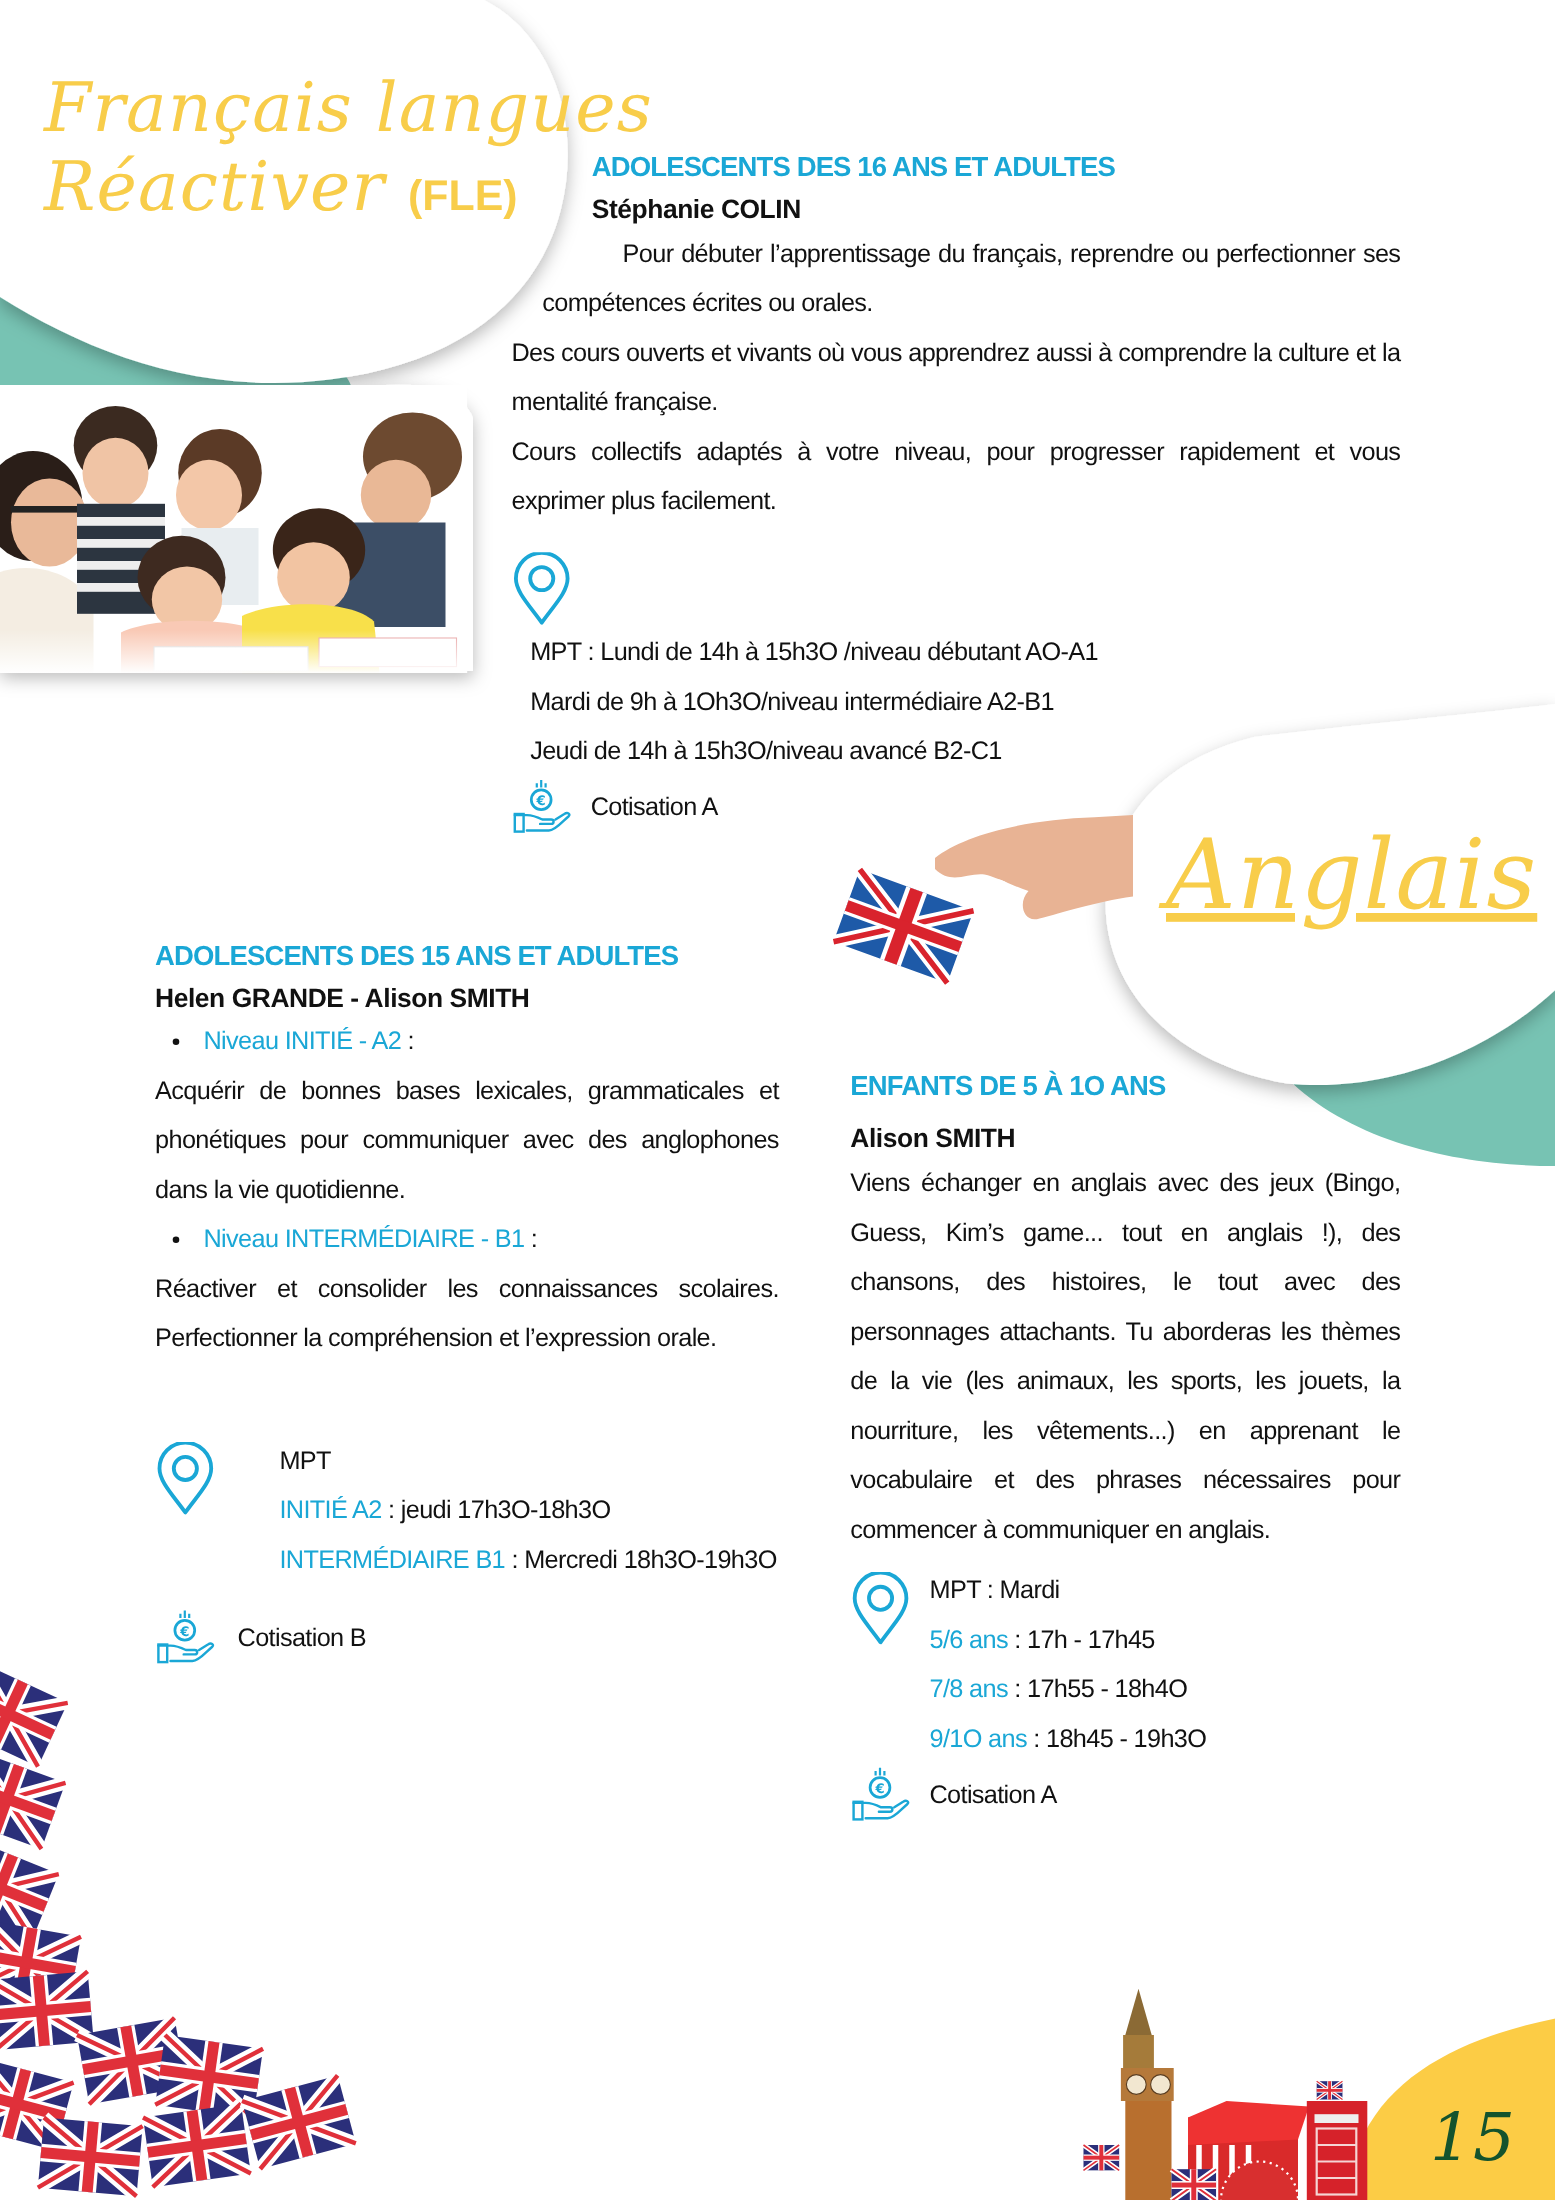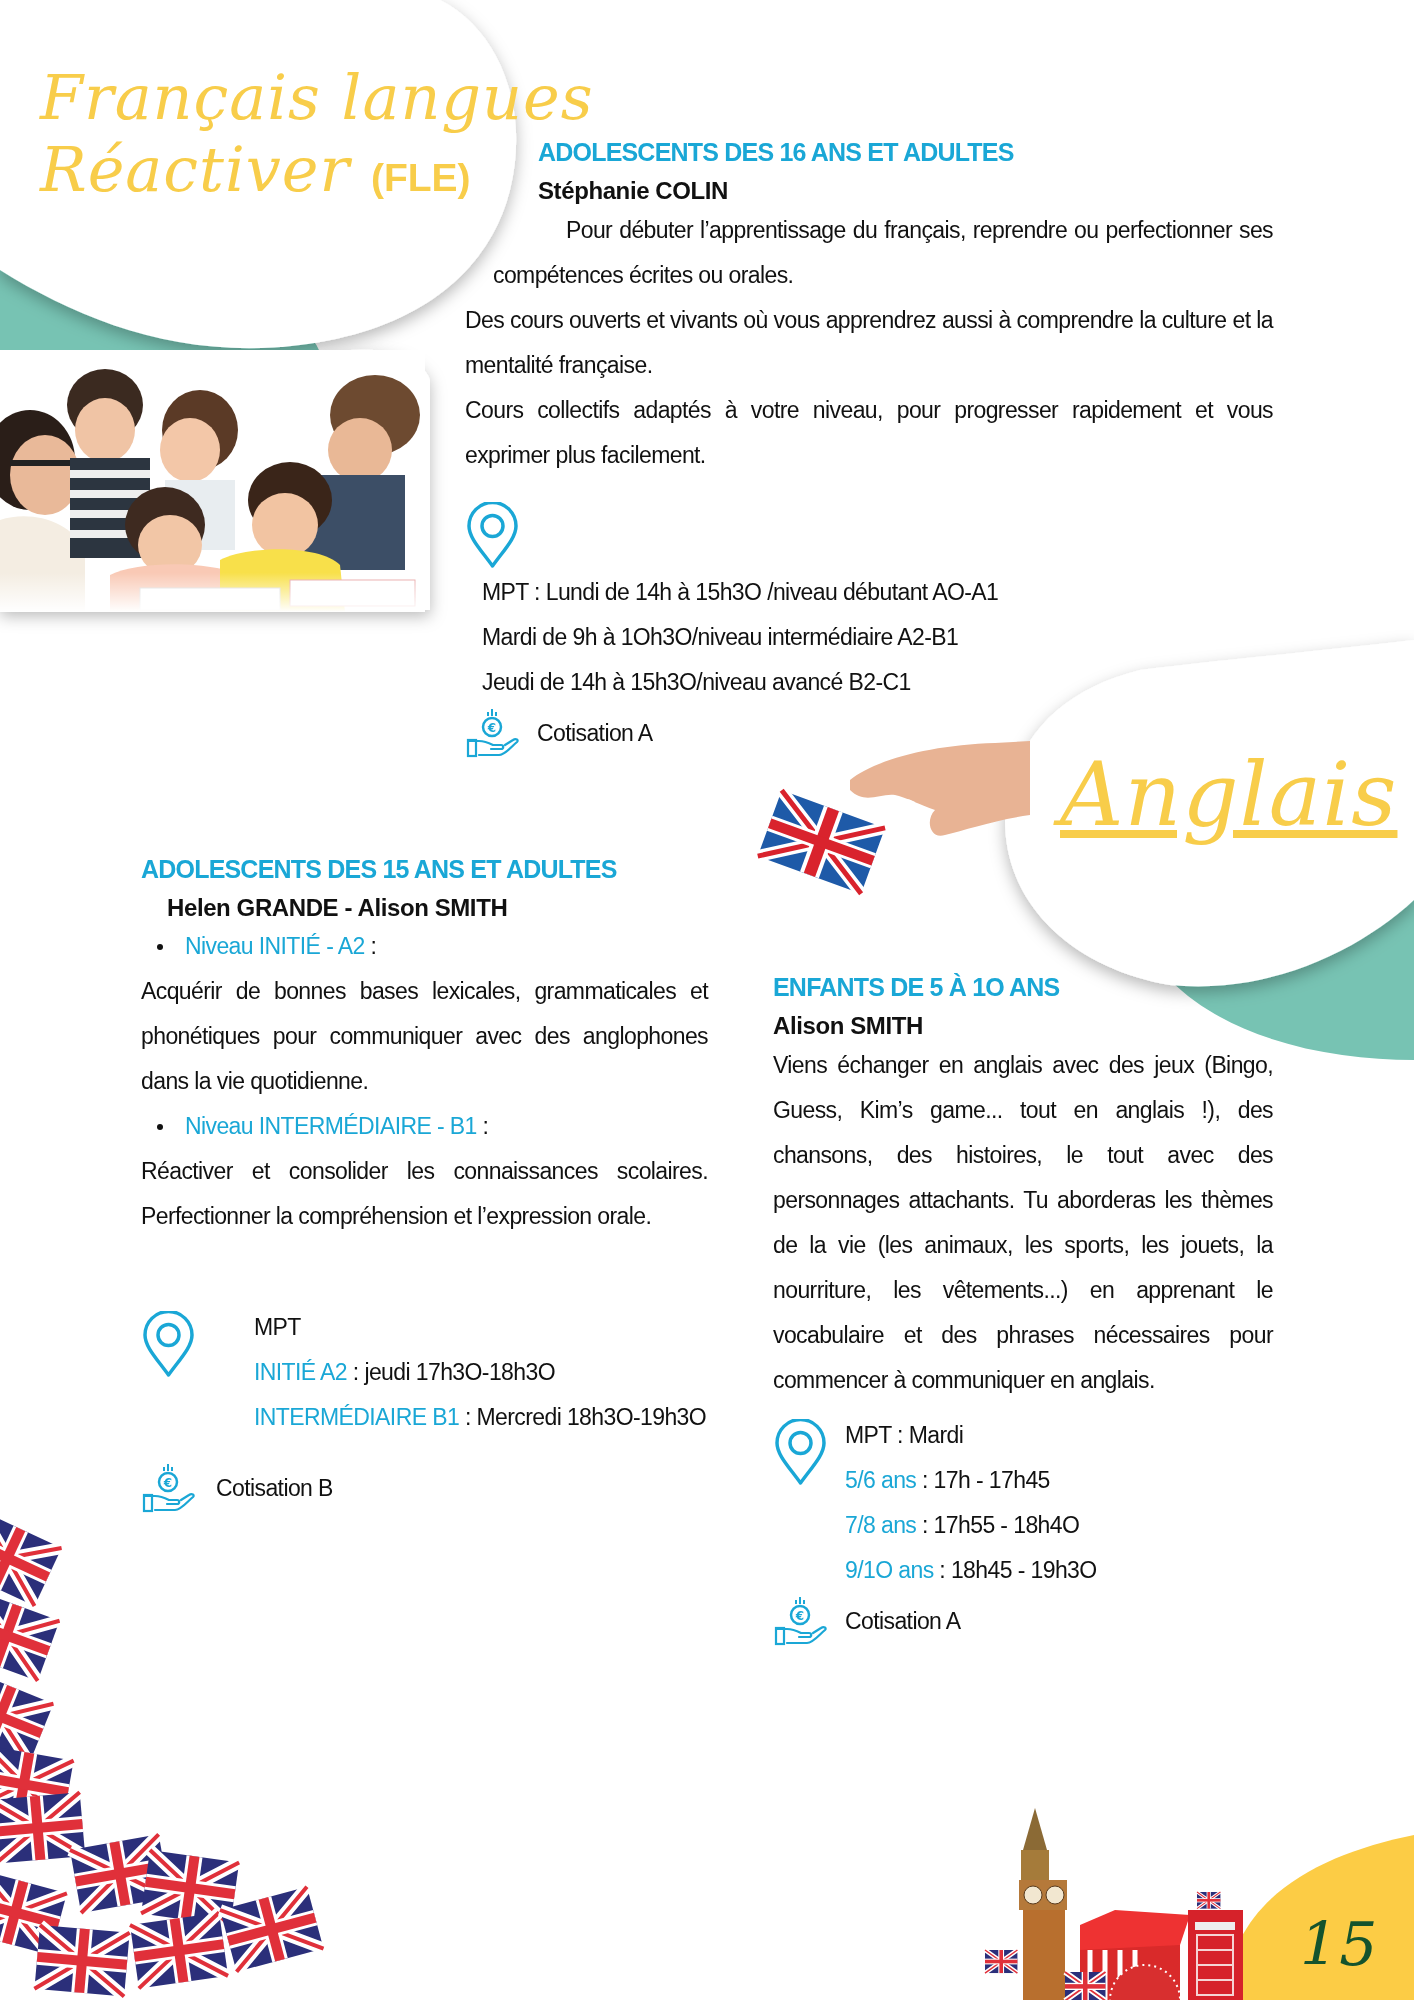--- a/index.html
+++ b/index.html
@@ -140,21 +140,21 @@
       <rect x="59" y="70" width="12" height="70" fill="#d9232d"></rect>
       <rect x="10" y="100" width="110" height="10" fill="#d9232d"></rect>
     </g>
   </svg>
 </div>
 
 <div class="abs script" style="left:1060px;top:745px;font-size:88px;line-height:100px;text-decoration:underline;">Anglais</div>
 
 <div class="abs" style="left:141px;top:855px;width:567px;">
   <div class="h-blue">ADOLESCENTS DES 15 ANS ET ADULTES</div>
-  <div class="h-name" style="margin-top:10px;margin-left:26px;">Helen GRANDE - Alison SMITH</div>
+  <div class="h-name" style="margin-top:10px;">Helen GRANDE - Alison SMITH</div>
 
   <div class="body bullet-line" style="margin-top:2px;">
     <span class="bullet-dot"></span>
     <span class="blue">Niveau INITIÉ - A2</span>
     <span style="white-space:pre;"> :</span>
   </div>
   <div class="body justify">Acquérir de bonnes bases lexicales, grammaticales et phonétiques pour communiquer avec des anglophones dans la vie quotidienne.</div>
 
   <div class="body bullet-line">
     <span class="bullet-dot"></span>
@@ -183,21 +183,21 @@
       <text x="27" y="25" text-anchor="middle" font-size="12" font-weight="bold" fill="#1aa7d6" font-family="DejaVu Sans, sans-serif">€</text>
       <path d="M3,34 L14,34 C20,34 24,36 28,38 L36,38 C39,38 39,42 36,42 L26,42 M14,48 L34,48 C40,48 46,40 52,35 C54,33 51,31 48,33 L40,38" fill="none" stroke="#1aa7d6" stroke-width="2.2" stroke-linecap="round" stroke-linejoin="round"></path>
       <rect x="3" y="33" width="8" height="16" fill="none" stroke="#1aa7d6" stroke-width="2.2"></rect>
     </svg>
     <div class="body" style="margin-left:20px;">Cotisation B</div>
   </div>
 </div>
 
 <div class="abs" style="left:773px;top:973px;width:500px;">
   <div class="h-blue">ENFANTS DE 5 À 1O ANS</div>
-  <div class="h-name" style="margin-top:10px;">Alison SMITH</div>
+  <div class="h-name" style="margin-top:20px;">Alison SMITH</div>
   <div class="body justify" style="margin-top:3px;">Viens échanger en anglais avec des jeux (Bingo, Guess, Kim’s game... tout en anglais !), des chansons, des histoires, le tout avec des personnages attachants. Tu aborderas les thèmes de la vie (les animaux, les sports, les jouets, la nourriture, les vêtements...) en apprenant le vocabulaire et des phrases nécessaires pour commencer à communiquer en anglais.</div>
 
   <div class="row" style="margin-top:10px;">
     <svg class="icon" width="55" height="68" viewBox="0 0 55 68" style="margin-top:6px;">
       <path d="M27.5,64 C16,48 4,36 4,24 A23.5,23.5 0 0 1 51,24 C51,36 39,48 27.5,64 Z" fill="none" stroke="#1aa7d6" stroke-width="3.5" stroke-linejoin="round"></path>
       <circle cx="27.5" cy="24" r="10.5" fill="none" stroke="#1aa7d6" stroke-width="3.5"></circle>
     </svg>
     <div class="body" style="margin-left:17px;">
       <div>MPT : Mardi</div>
       <div><span class="blue">5/6 ans</span><span style="white-space:pre;"> : 17h - 17h45</span></div>

